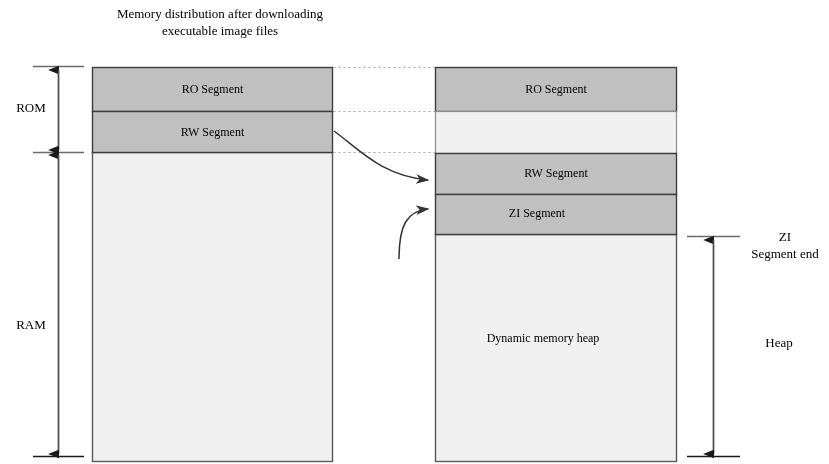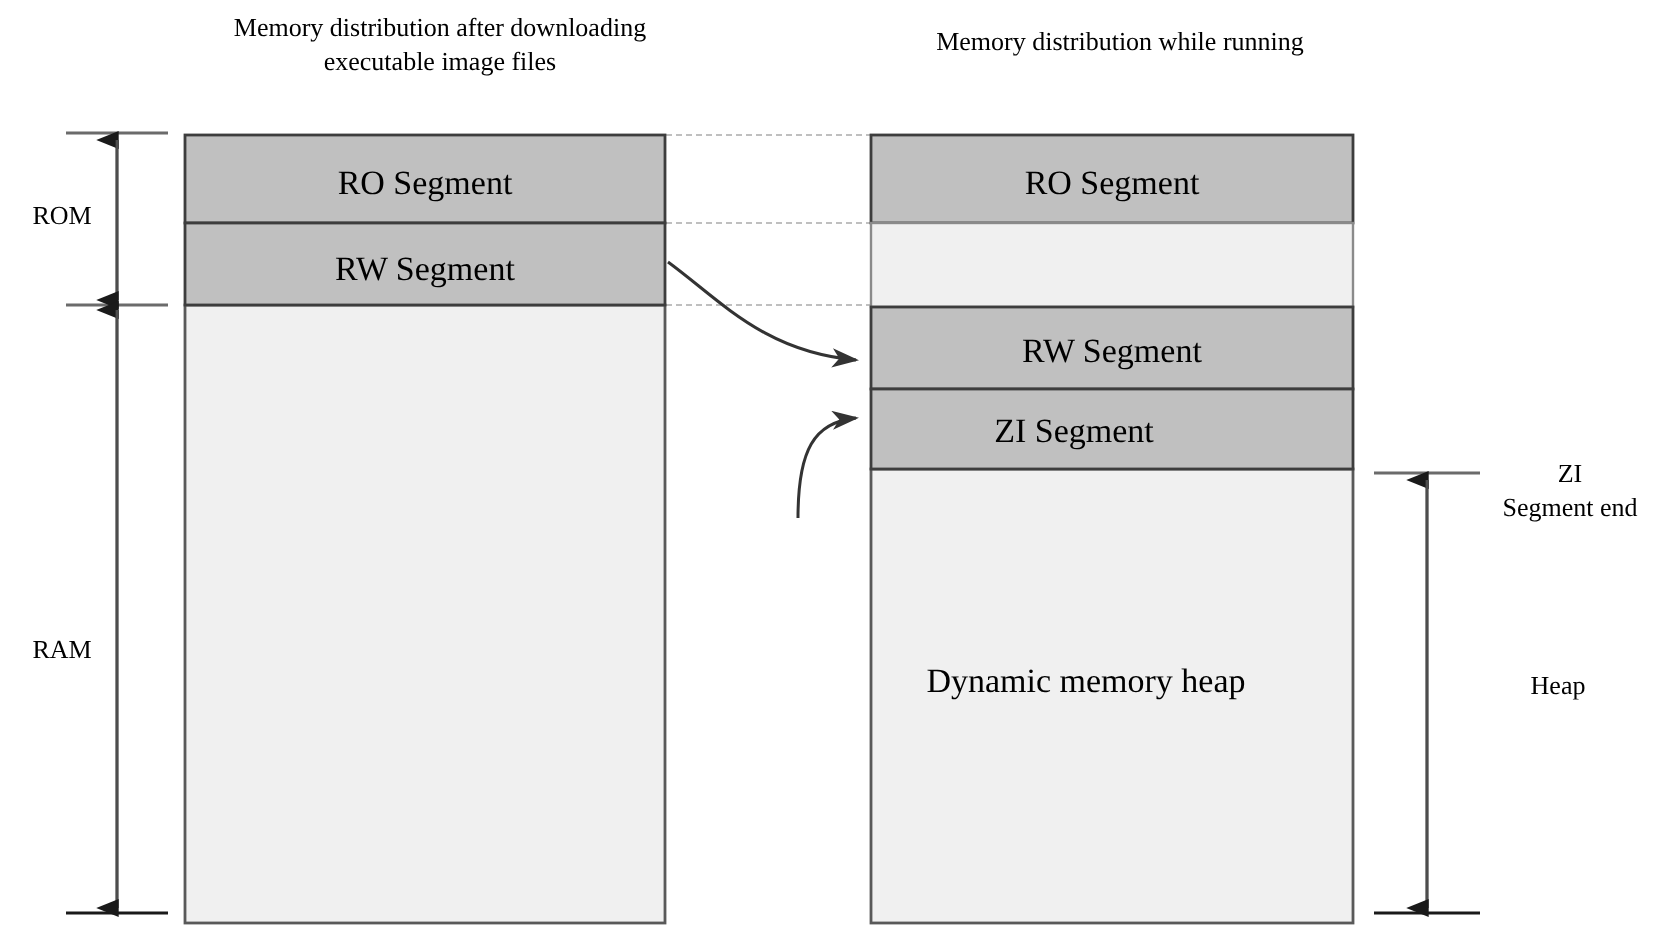--- a/index.html
+++ b/index.html
@@ -41,21 +41,21 @@
     width: 226px;
   }
   #title-right {
     left: 455px;
     top: 12px;
     width: 210px;
   }
   .seg-label {
     position: absolute;
     text-align: center;
-    font-size: 17px;
+    font-size: 12px;
     color: #000000;
     white-space: nowrap;
   }
   .axis-label {
     position: absolute;
     font-size: 13px;
     color: #000000;
     text-align: center;
     white-space: pre-line;
     line-height: 17px;
@@ -64,21 +64,20 @@
   #label-ram { left: 4px; top: 316px; width: 54px; }
   #label-zi-end { left: 742px; top: 228px; width: 86px; }
   #label-heap { left: 716px; top: 334px; width: 58px; margin-left: 34px; }
 </style>
 </head>
 <body>
 
 <div id="canvas">
 
   <div class="title" id="title-left">Memory distribution after downloading executable image files</div>
-  <div class="title" id="title-right">Memory distribution while running</div>
 
   <svg class="svg-layer" viewBox="0 0 829 464" xmlns="http://www.w3.org/2000/svg">
     <defs>
       <marker id="arrowEnd" markerWidth="9" markerHeight="9" refX="8" refY="3.2" orient="auto" markerUnits="strokeWidth">
         <path d="M0,0 L9,3.2 L0,6.4 L2.4,3.2 Z" fill="#333333"></path>
       </marker>
       <marker id="triUp" markerWidth="8" markerHeight="8" refX="3.2" refY="7.4" orient="auto" markerUnits="strokeWidth">
         <path d="M3.2,0 L6.4,8 L0,8 Z" fill="#1a1a1a"></path>
       </marker>
       <marker id="triDown" markerWidth="8" markerHeight="8" refX="3.2" refY="0.6" orient="auto" markerUnits="strokeWidth">

